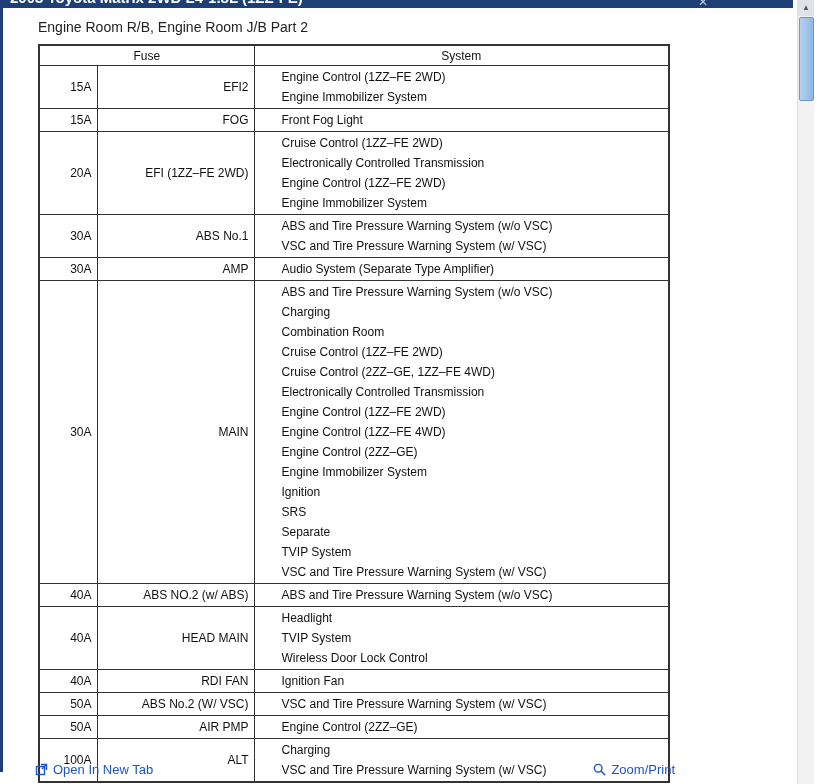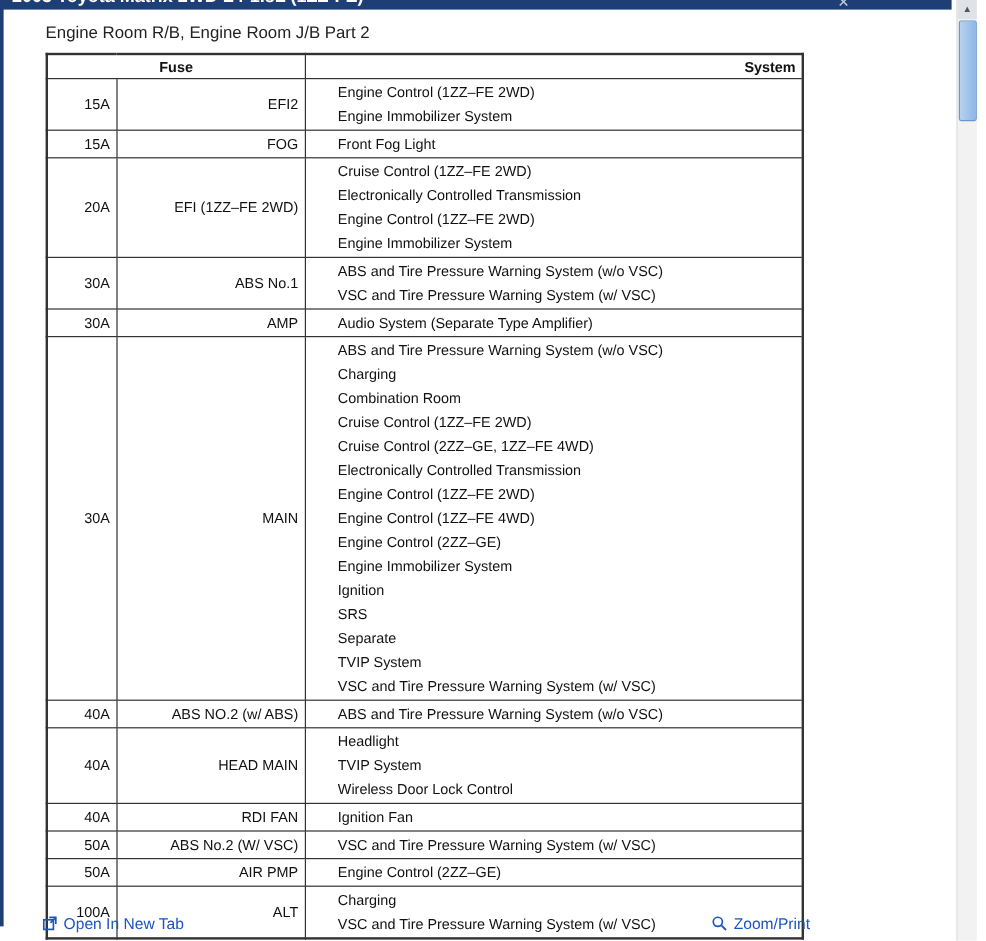--- a/index.html
+++ b/index.html
@@ -28,23 +28,23 @@
   }
   .subtitle{
     position:absolute;left:38px;top:19px;font-size:14px;color:#222;
   }
   .table-wrap{position:absolute;left:38px;top:44px;}
   table{
     border-collapse:collapse;table-layout:fixed;width:630px;
     font-size:12px;color:#111;border:2px solid #333;
   }
   th,td{border:1px solid #333;padding:1px 5px;}
-  thead th{font-weight:bold;height:17px;line-height:16px;}
+  thead th{font-weight:normal;height:17px;line-height:16px;}
   th.h-fuse{text-align:center;}
-  th.h-system{text-align:right;}
+  th.h-system{text-align:center;}
   col.c-amp{width:58px;}
   col.c-name{width:157px;}
   col.c-sys{width:415px;}
   td.amp,td.fname{vertical-align:middle;line-height:18px;text-align:right;}
   td.systems{vertical-align:middle;}
   td.systems div{line-height:20px;white-space:nowrap;margin-left:22px;}
   
   .footer{
     position:absolute;left:35px;top:762px;width:640px;
     display:flex;justify-content:space-between;align-items:center;

